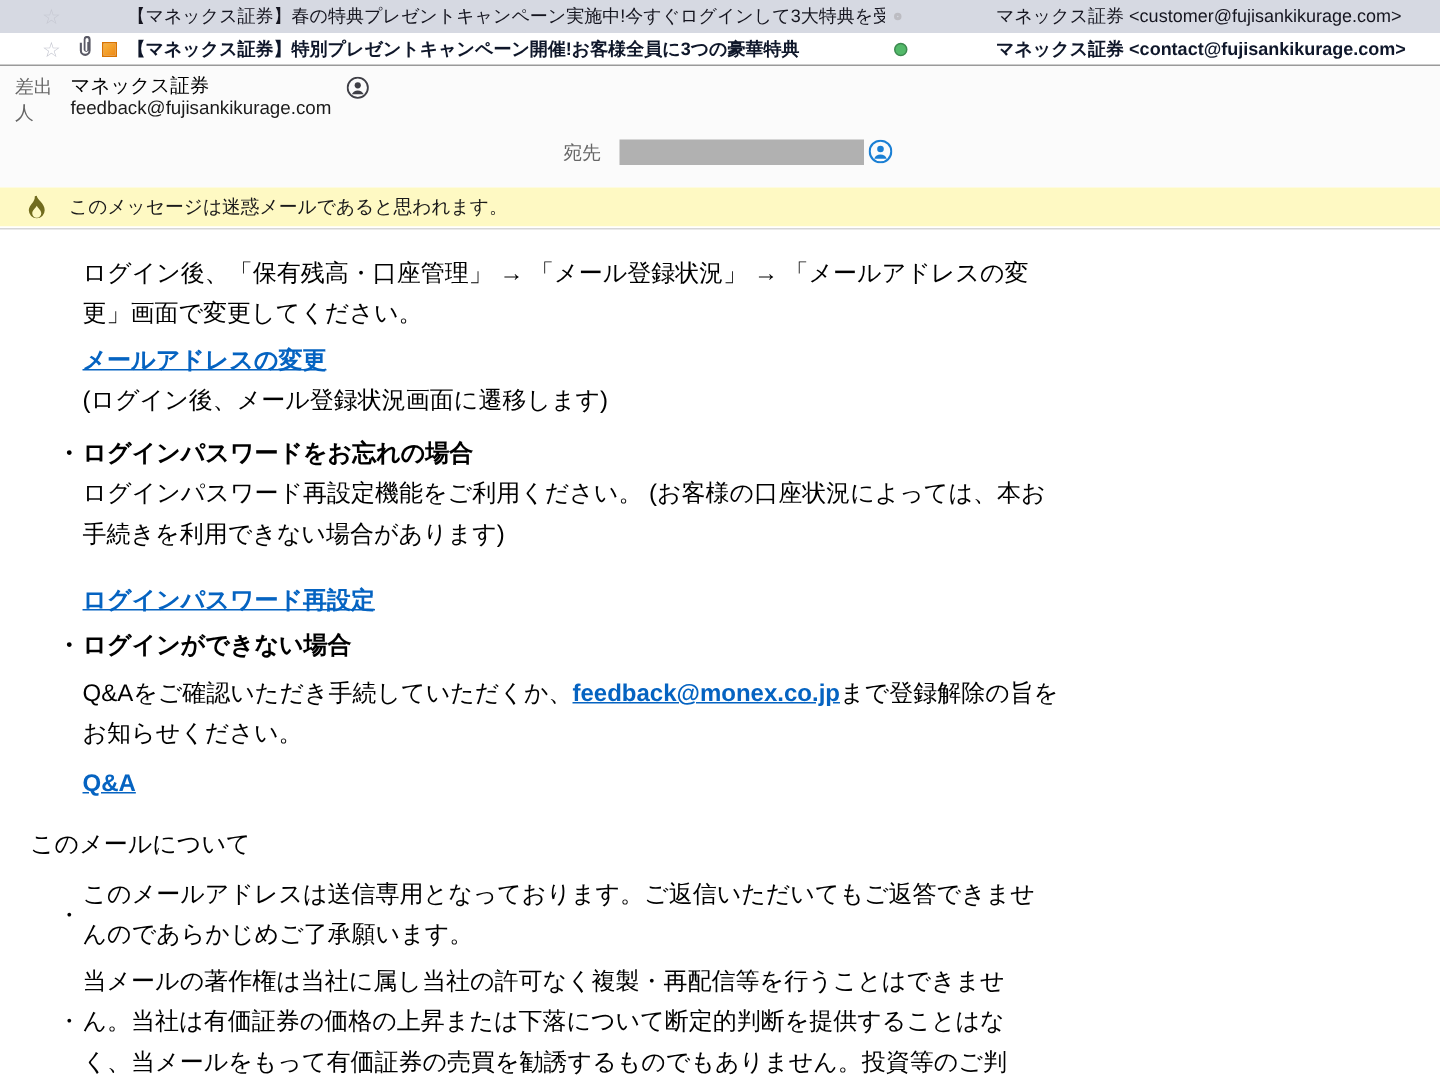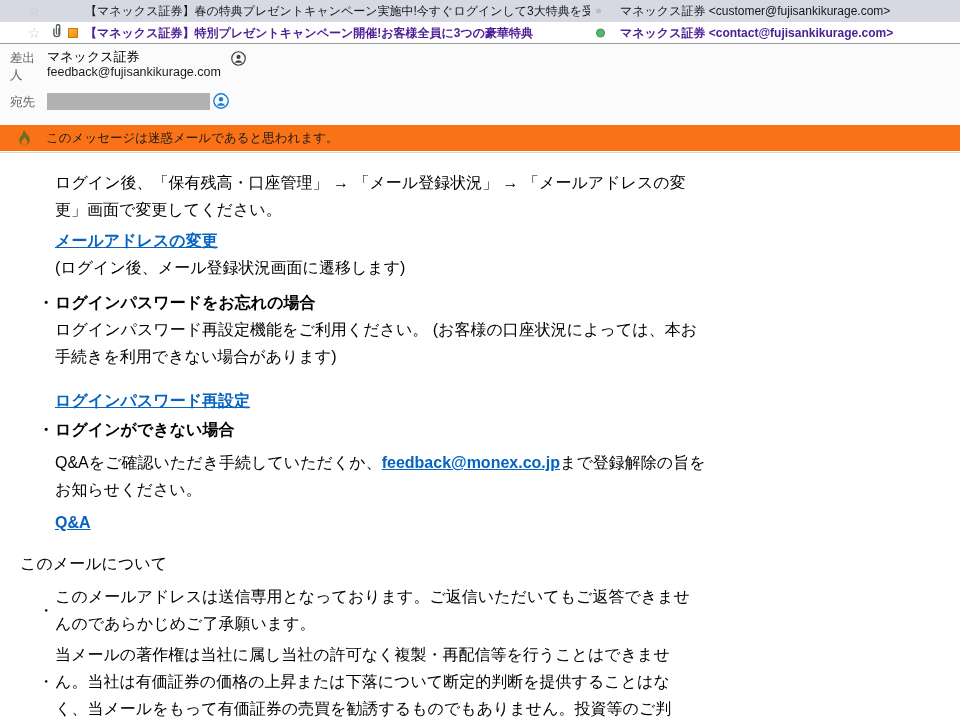--- a/index.html
+++ b/index.html
@@ -10,40 +10,40 @@
   .mail-list { width:960px; }
   .mail-row { position:relative; height:22px; font-size:12px; }
   .mail-row.selected { background:#d6d9e2; }
   .mail-row.unread-row { border-bottom:1px solid #9a9a9a; }
   .mail-row > span { position:absolute; top:50%; transform:translateY(-50%); white-space:nowrap; }
   .star { left:28px; color:#c6c8d2; font-size:14px; line-height:1; }
   .clip { left:49px; }
   .flag-diamond { left:68px; width:10px; height:10px; transform:translateY(-50%) rotate(45deg);
     background:linear-gradient(135deg,#f9b43e,#ee8a16); border:1px solid #d97400; }
   .subj { left:85px; max-width:505px; overflow:hidden; color:#15151f; }
-  .unread-row .subj, .unread-row .sender { font-weight:bold; color:#4c1d95; }
+  .unread-row .subj, .unread-row .sender { font-weight:bold; color:#0f172a; }
   .dot { left:596px; }
   .dot-read { width:5px; height:5px; border:2px solid #bcbcc2; border-radius:50%; }
   .dot-unread { width:9px; height:9px; background:#53b96a; border:1px solid #3d8a50; border-radius:50%; }
-  .sender { left:620px; color:#15151f; }
+  .sender { left:664px; color:#15151f; }
 
   
   .header { background:#fbfbfb; padding:5px 0 13px 0; }
   .hrow { display:flex; align-items:flex-start; font-size:12.5px; }
   .hlabel { flex:0 0 47px; padding-left:10px; color:#666; padding-top:1px; }
   .from-name { font-size:13px; color:#000000; line-height:15px; }
   .from-email { font-size:12.5px; color:#1a1a1a; line-height:16px; }
   .contact-icon { margin-left:10px; margin-top:2px; }
-  .to-row { margin-top:9px; }
+  .to-row { margin-top:9px;justify-content:center; }
   .redacted { width:163px; height:17px; background:#b1b1b1; }
   .subject-row { margin-top:11px; }
   .subject-val { font-weight:bold; color:#111; padding-top:0; }
 
   
-  .spam-banner { height:26px; background:#f97316; display:flex; align-items:center;
+  .spam-banner { height:26px; background:#fef9c3; display:flex; align-items:center;
     font-size:12.5px; color:#1a1a1a; padding-left:17px; }
   .spam-banner .flame { margin-right:14px; display:flex; }
   .banner-sep { height:2px; background:#fff; border-bottom:1px solid #d6d6d6; }
 
   
   .mail-body { padding:16px 0 0 55px; font-size:16px; line-height:27px; color:#000; }
   .para { width:658px; }
   .blink { color:#0563c1; text-decoration:underline; display:inline-block;font-weight:bold; }
   .note { margin-top:0; }
   .bullet-h { margin-top:8px; font-weight:bold; position:relative; }

